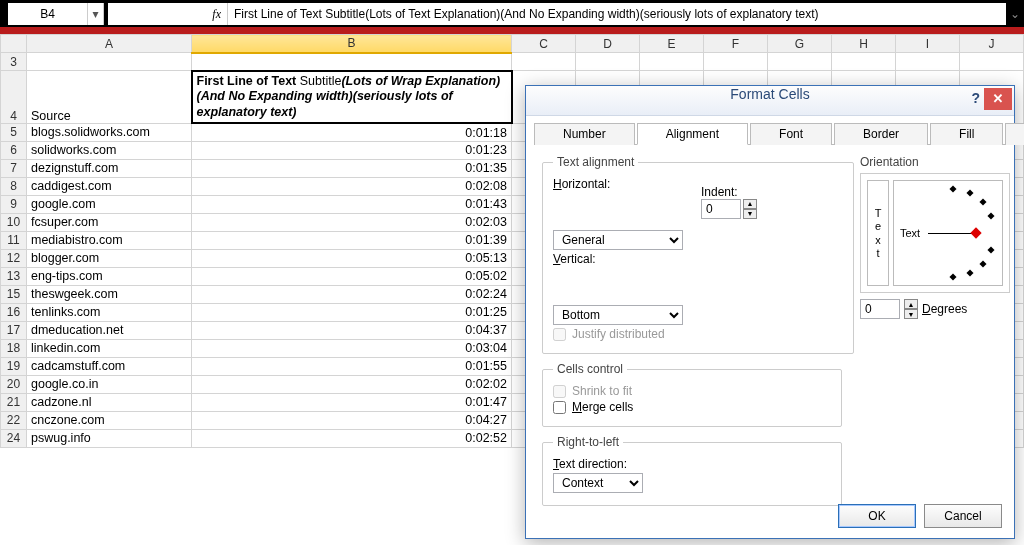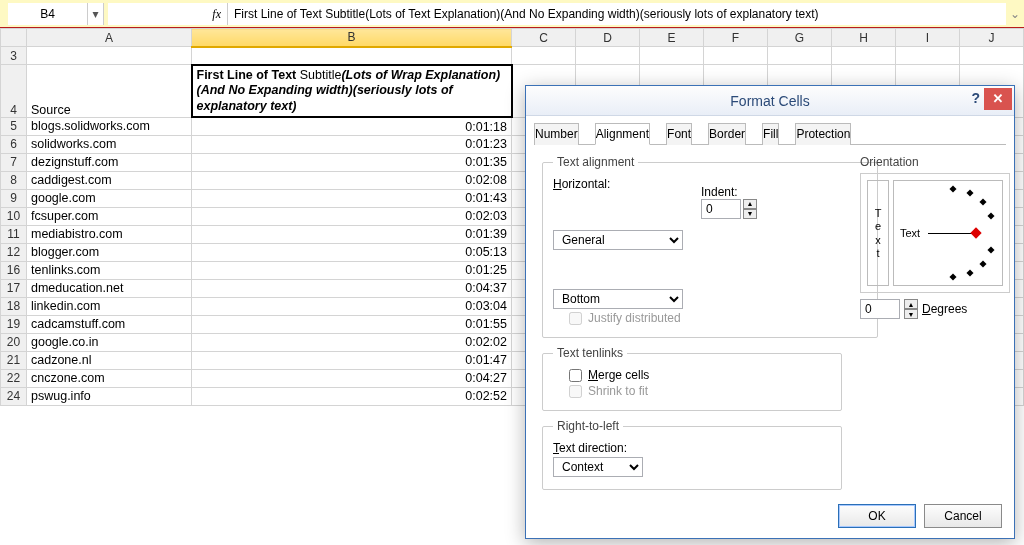--- a/index.html
+++ b/index.html
@@ -11,23 +11,23 @@
     color: #000;
     width: 1024px;
     height: 545px;
     overflow: hidden;
     position: relative;
   }
   
   .formula-bar {
     display: flex;
     align-items: center;
-    height: 28px;
-    border-bottom: 1px solid #b91c1c;
-    background: #fef9c3;
+    height: 34px;
+    border-bottom: 7px solid #b91c1c;
+    background: #000000;
   }
   .name-box {
     width: 80px;
     padding: 0 8px;
     border-right: 1px solid #ccc;
     text-align: center;
     background: #fff;
     height: 22px;
     line-height: 22px;
     margin-left: 8px;
@@ -110,21 +110,21 @@
     width: 490px;
     height: 454px;
     background: #fff;
     border: 1px solid #3b71b6;
     box-shadow: 0 4px 18px rgba(0,0,0,.3);
     font-size: 12px;
   }
   .dlg-title {
     height: 30px;
     background: linear-gradient(#fdfdfd,#e9eef7);
-    display:flex; align-items:center; justify-content:center;
+    display:flex; justify-content:center;
     position: relative;
     color: #2b4a78;
     font-size: 14px;
     border-bottom: 1px solid #cfd8e6;
   }
   .dlg-title .help {
     position:absolute; right: 34px; top: 4px;
     color:#2b4a78; font-weight:bold; cursor:pointer;
   }
   .dlg-title .close {
@@ -132,25 +132,25 @@
     width: 28px; height: 22px;
     background: #d9534f;
     color:#fff; text-align:center; line-height:22px;
     font-weight:bold; font-size:13px;
   }
   .tabs {
     display:flex; gap:0; margin: 6px 8px 0 8px;
     border-bottom: 1px solid #bbb;
   }
   .tab {
-    padding: 3px 0;
+    padding: 3px 28px;
     border: 1px solid #bbb;
     border-bottom: none;
     background: #f4f4f4;
-    margin-right: 16px;
+    margin-right: 2px;
     position: relative; top:1px;
     cursor:pointer;
   }
   .tab.active {
     background: #fff;
     border-bottom: 1px solid #fff;
   }
   .dlg-body {
     padding: 10px 14px;
     position: relative;
@@ -173,21 +173,21 @@
     background:#fff;
     font: inherit;
   }
   select.wide { width: 130px; margin-top: 37px; }
   .indent-box { display:flex; align-items:center; gap:4px; margin-left: 12px; margin-top:-40px;}
   .spinner { display:flex; flex-direction:column; }
   .spinner button {
     width:14px; height:10px; font-size:7px; line-height:7px; padding:0;
     border:1px solid #888; background:#eee;
   }
-  .chk-row { display:flex; align-items:center; gap:6px; margin: 2px 16px; }
+  .chk-row { display:flex; align-items:center; gap:6px; margin: 2px 0; }
   .chk-row input[type=checkbox] { margin:0; }
   .chk-label.u::first-letter { text-decoration: underline; }
   .chk-disabled { color:#999; }
 
   .orientation {
     position:absolute; right: 4px; top: 10px;
     width: 150px;
   }
   .orient-box {
     border: 1px solid #ccc;
@@ -398,20 +398,46 @@
           <td class="cell"></td>
           <td class="cell"></td>
           <td class="cell"></td>
           <td class="cell"></td>
           <td class="cell"></td>
           <td class="cell"></td>
           <td class="cell"></td>
           <td class="cell"></td>
         </tr>
         <tr>
+          <th class="rowhdr">13</th>
+          <td class="cell">eng-tips.com</td>
+          <td class="cell right">0:05:02</td>
+          <td class="cell"></td>
+          <td class="cell"></td>
+          <td class="cell"></td>
+          <td class="cell"></td>
+          <td class="cell"></td>
+          <td class="cell"></td>
+          <td class="cell"></td>
+          <td class="cell"></td>
+        </tr>
+        <tr>
+          <th class="rowhdr">15</th>
+          <td class="cell">theswgeek.com</td>
+          <td class="cell right">0:02:24</td>
+          <td class="cell"></td>
+          <td class="cell"></td>
+          <td class="cell"></td>
+          <td class="cell"></td>
+          <td class="cell"></td>
+          <td class="cell"></td>
+          <td class="cell"></td>
+          <td class="cell"></td>
+        </tr>
+        <tr>
           <th class="rowhdr">16</th>
           <td class="cell">tenlinks.com</td>
           <td class="cell right">0:01:25</td>
           <td class="cell"></td>
           <td class="cell"></td>
           <td class="cell"></td>
           <td class="cell"></td>
           <td class="cell"></td>
           <td class="cell"></td>
           <td class="cell"></td>
@@ -521,21 +547,21 @@
   <div class="tabs">
     <div class="tab">Number</div>
     <div class="tab active">Alignment</div>
     <div class="tab">Font</div>
     <div class="tab">Border</div>
     <div class="tab">Fill</div>
     <div class="tab">Protection</div>
   </div>
   <div class="dlg-body">
 
-    <fieldset class="group" style="width:336px">
+    <fieldset class="group" style="width:312px">
       <legend>Text alignment</legend>
       <div class="field-row">
         <span class="field-label u">Horizontal:</span>
       </div>
       <div class="field-row">
         <select class="ctl wide">
           <option>General</option>
         </select>
         <div class="indent-box">
           <div>
@@ -544,39 +570,42 @@
               <input class="ctl" style="width: 40px;" value="0">
               <div class="spinner">
                 <button>▲</button>
                 <button>▼</button>
               </div>
             </div>
           </div>
         </div>
       </div>
       <div class="field-row">
+        <span class="field-label u">Vertical:</span>
+      </div>
+      <div class="field-row">
         <select class="ctl wide">
           <option>Bottom</option>
         </select>
       </div>
       <div class="chk-row chk-disabled">
         <input type="checkbox" disabled="" style="">
         <span>Justify distributed</span>
       </div>
     </fieldset>
 
     <fieldset class="group" style="width:300px">
-      <legend>Text tenlinks</legend>
+      <legend>Cells control</legend>
+      <div class="chk-row chk-disabled">
+        <input type="checkbox" disabled="" style="">
+        <span>Shrink to fit</span>
+      </div>
       <div class="chk-row">
         <input type="checkbox" style="">
         <span class="chk-label u">Merge cells</span>
-      </div>
-      <div class="chk-row chk-disabled">
-        <input type="checkbox" disabled="" style="">
-        <span>Shrink to fit</span>
       </div>
     </fieldset>
 
     <fieldset class="group" style="width:300px">
       <legend>Right-to-left</legend>
       <div class="field-row">
         <span class="field-label u" style="width:100px">Text direction:</span>
       </div>
       <div class="field-row">
         <select class="ctl" style="width:90px">

